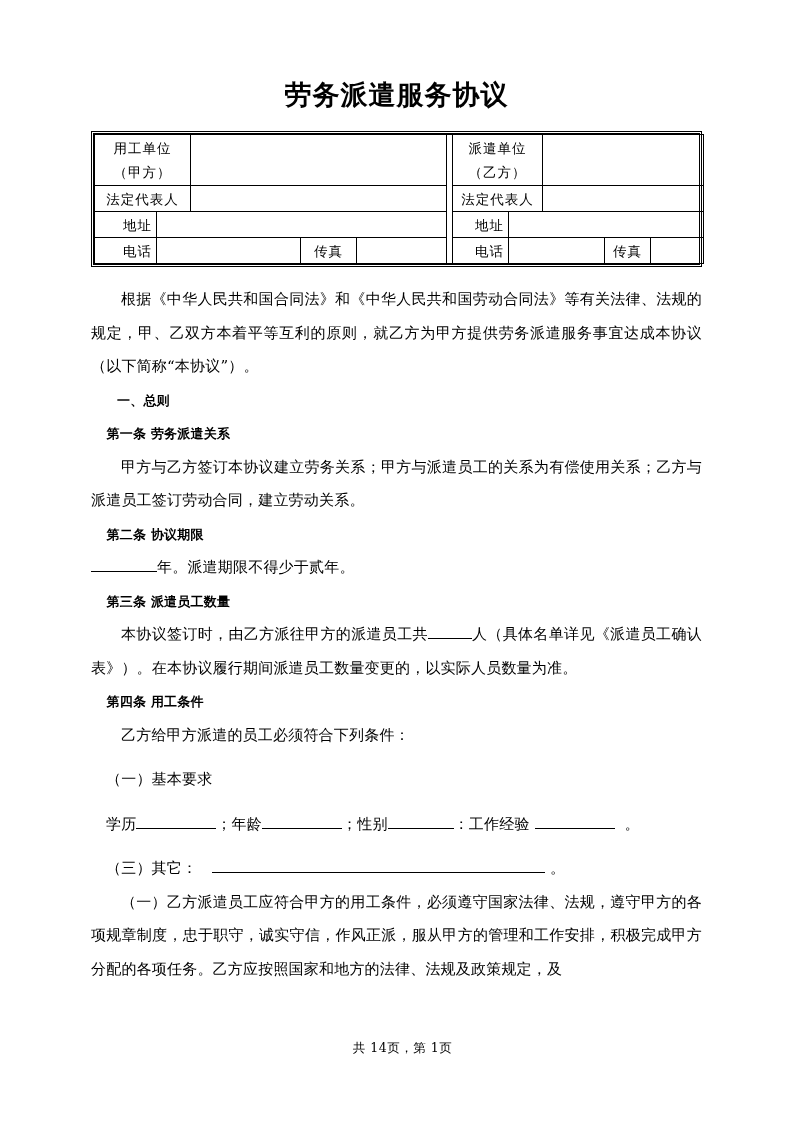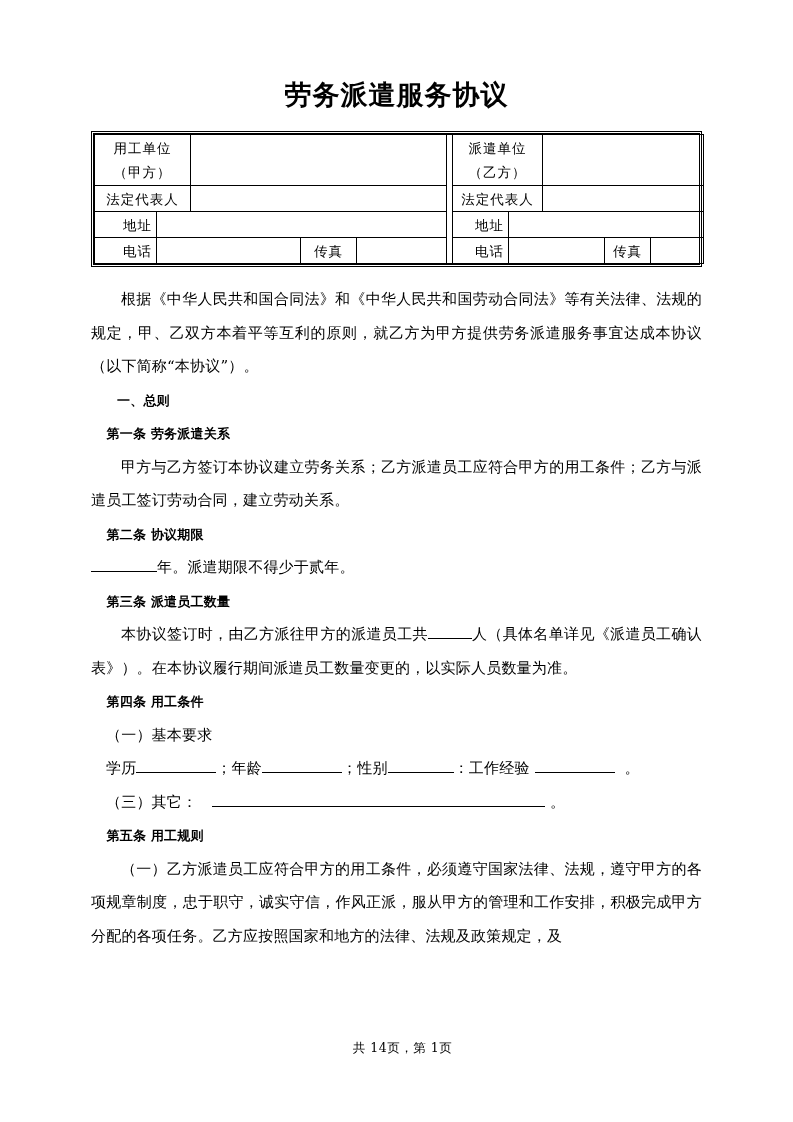--- a/index.html
+++ b/index.html
@@ -94,21 +94,21 @@
   }
   p.para {
     margin: 0;
     font-size: 15px;
     line-height: 33.5px;
     text-align: justify;
     text-justify: inter-ideograph;
     letter-spacing: 0.2px;
   }
   p.indent { text-indent: 2em; }
-  p.indent1 { text-indent: 1em; }
+  p.indent1 { text-indent: 1em; margin-top: 11px; }
   p.noindent { text-indent: 0; }
   p.section {
     margin: 0;
     font-size: 13px;
     line-height: 33.5px;
     font-weight: bold;
     text-indent: 2em;
     letter-spacing: 0.2px;
   }
   .blank {
@@ -198,33 +198,33 @@
     </table>
   </div>
 
   <div class="body-block">
 
     <p class="para indent">根据《中华人民共和国合同法》和《中华人民共和国劳动合同法》等有关法律、法规的规定，甲、乙双方本着平等互利的原则，就乙方为甲方提供劳务派遣服务事宜达成本协议（以下简称“本协议”）。</p>
 
     <p class="section">一、总则</p>
 
     <p class="section" style="text-indent:1.2em">第一条  劳务派遣关系</p>
-    <p class="para indent">甲方与乙方签订本协议建立劳务关系；乙方派遣员工应符合甲方的用工条件；乙方与派遣员工签订劳动合同，建立劳动关系。</p>
+    <p class="para indent">甲方与乙方签订本协议建立劳务关系；甲方与派遣员工的关系为有偿使用关系；乙方与派遣员工签订劳动合同，建立劳动关系。</p>
 
     <p class="section" style="text-indent:1.2em">第二条  协议期限</p>
     <p class="para noindent"><span class="blank b-md"></span><span>年。派遣期限不得少于贰年。</span></p>
 
     <p class="section" style="text-indent:1.2em">第三条  派遣员工数量</p>
     <p class="para indent"><span>本协议签订时，由乙方派往甲方的派遣员工共</span><span class="blank b-sm"></span><span>人（具体名单详见《派遣员工确认表》）。在本协议履行期间派遣员工数量变更的，以实际人员数量为准。</span></p>
 
     <p class="section" style="text-indent:1.2em">第四条  用工条件</p>
+    <p class="para indent">乙方给甲方派遣的员工必须符合下列条件：</p>
     <p class="para indent1">（一）基本要求</p>
     <p class="para indent1"><span>学历</span><span class="blank b-lg"></span><span>；年龄</span><span class="blank b-lg"></span><span>；性别</span><span class="blank b-md"></span><span>：工作经验</span>&nbsp;<span class="blank b-lg"></span>&nbsp;&nbsp;<span>。</span></p>
     <p class="para indent1"><span>（三）其它：</span>&nbsp;&nbsp;&nbsp;<span class="blank b-longer"></span>&nbsp;<span>。</span></p>
 
-    <p class="section" style="text-indent:1.2em">第五条  用工规则</p>
     <p class="para indent">（一）乙方派遣员工应符合甲方的用工条件，必须遵守国家法律、法规，遵守甲方的各项规章制度，忠于职守，诚实守信，作风正派，服从甲方的管理和工作安排，积极完成甲方分配的各项任务。乙方应按照国家和地方的法律、法规及政策规定，及</p>
 
   </div>
 
   <div class="footer">共 14页，第 1页</div>
 
 </div>
 
 </body></html>

